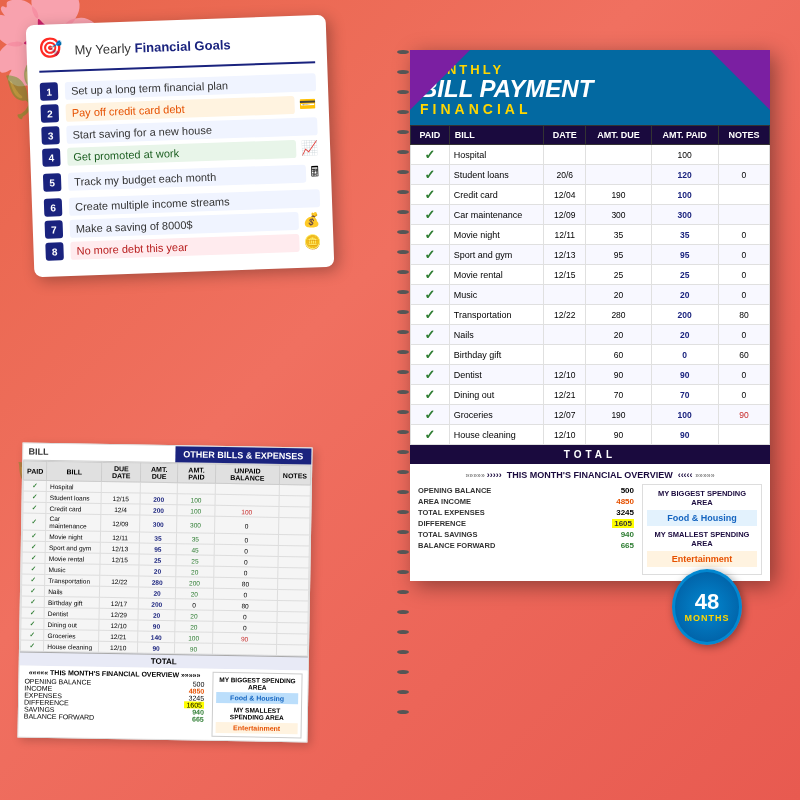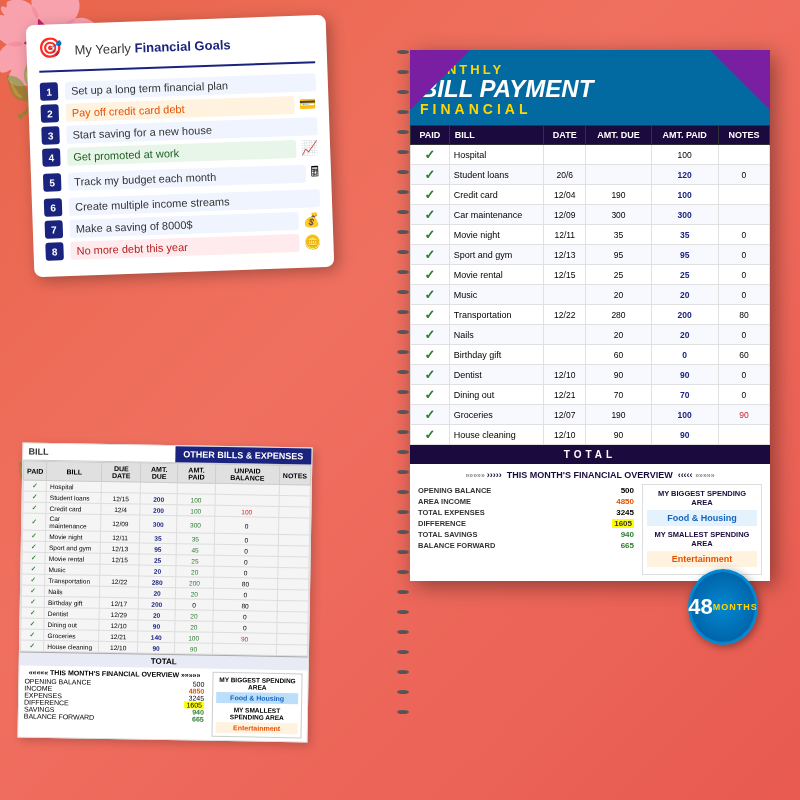--- a/index.html
+++ b/index.html
@@ -307,28 +307,28 @@
       padding: 4px;
       font-weight: bold;
       font-size: 10px;
       letter-spacing: 4px;
     }
 
     
     .months-badge {
       position: absolute;
       bottom: 155px;
-      right: 42px;
+      right: 58px;
       width: 70px;
       height: 76px;
       background: radial-gradient(circle, #0288d1, #01579b);
       border-radius: 50%;
       border: 3px solid #0288d1;
       display: flex;
-      flex-direction: row;
+      flex-direction: column;
       align-items: center;
       justify-content: center;
       box-shadow: 2px 2px 8px rgba(0,0,0,0.4);
       z-index: 10;
     }
 
     .badge-num {
       color: white;
       font-size: 22px;
       font-weight: 900;

